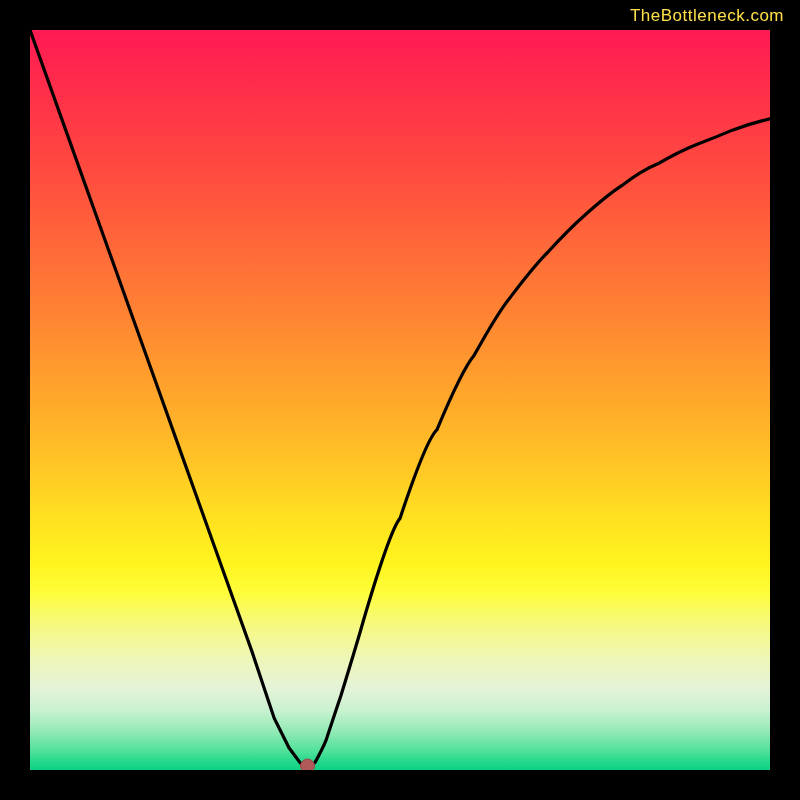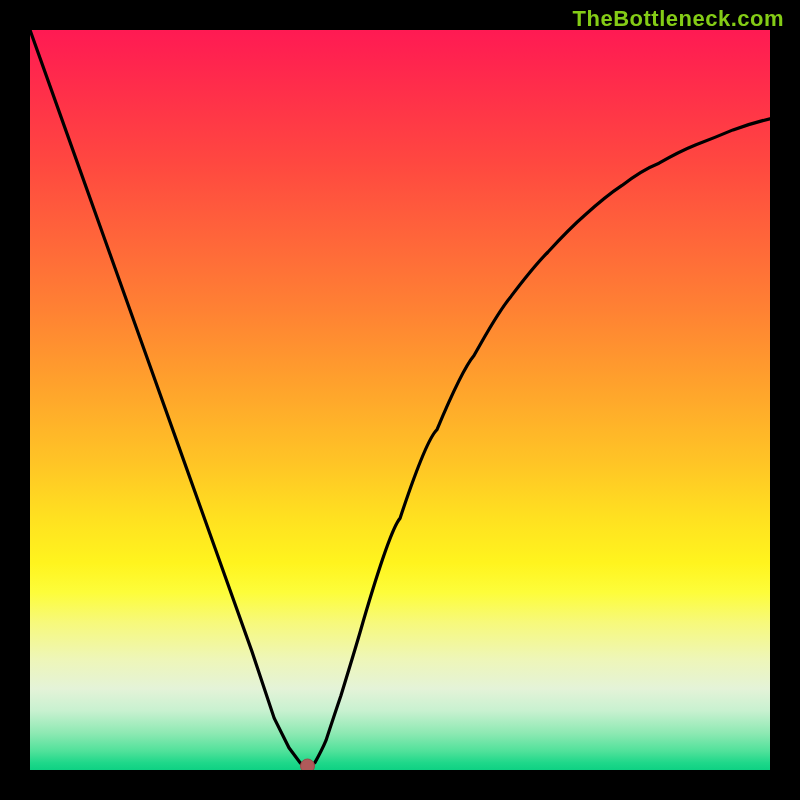--- a/index.html
+++ b/index.html
@@ -14,23 +14,23 @@
   .frame {
     position: relative;
     width: 800px;
     height: 800px;
     background: #000;
   }
   .watermark {
     position: absolute;
     top: 6px;
     right: 16px;
-    color: #84cc16;
-    font-size: 22px;
-    font-weight: 700;
+    color: #fde047;
+    font-size: 17px;
+    font-weight: 400;
     letter-spacing: 0.5px;
     z-index: 10;
     user-select: none;
   }
   
   .plot {
     position: absolute;
     left: 30px;
     top: 30px;
     width: 740px;

